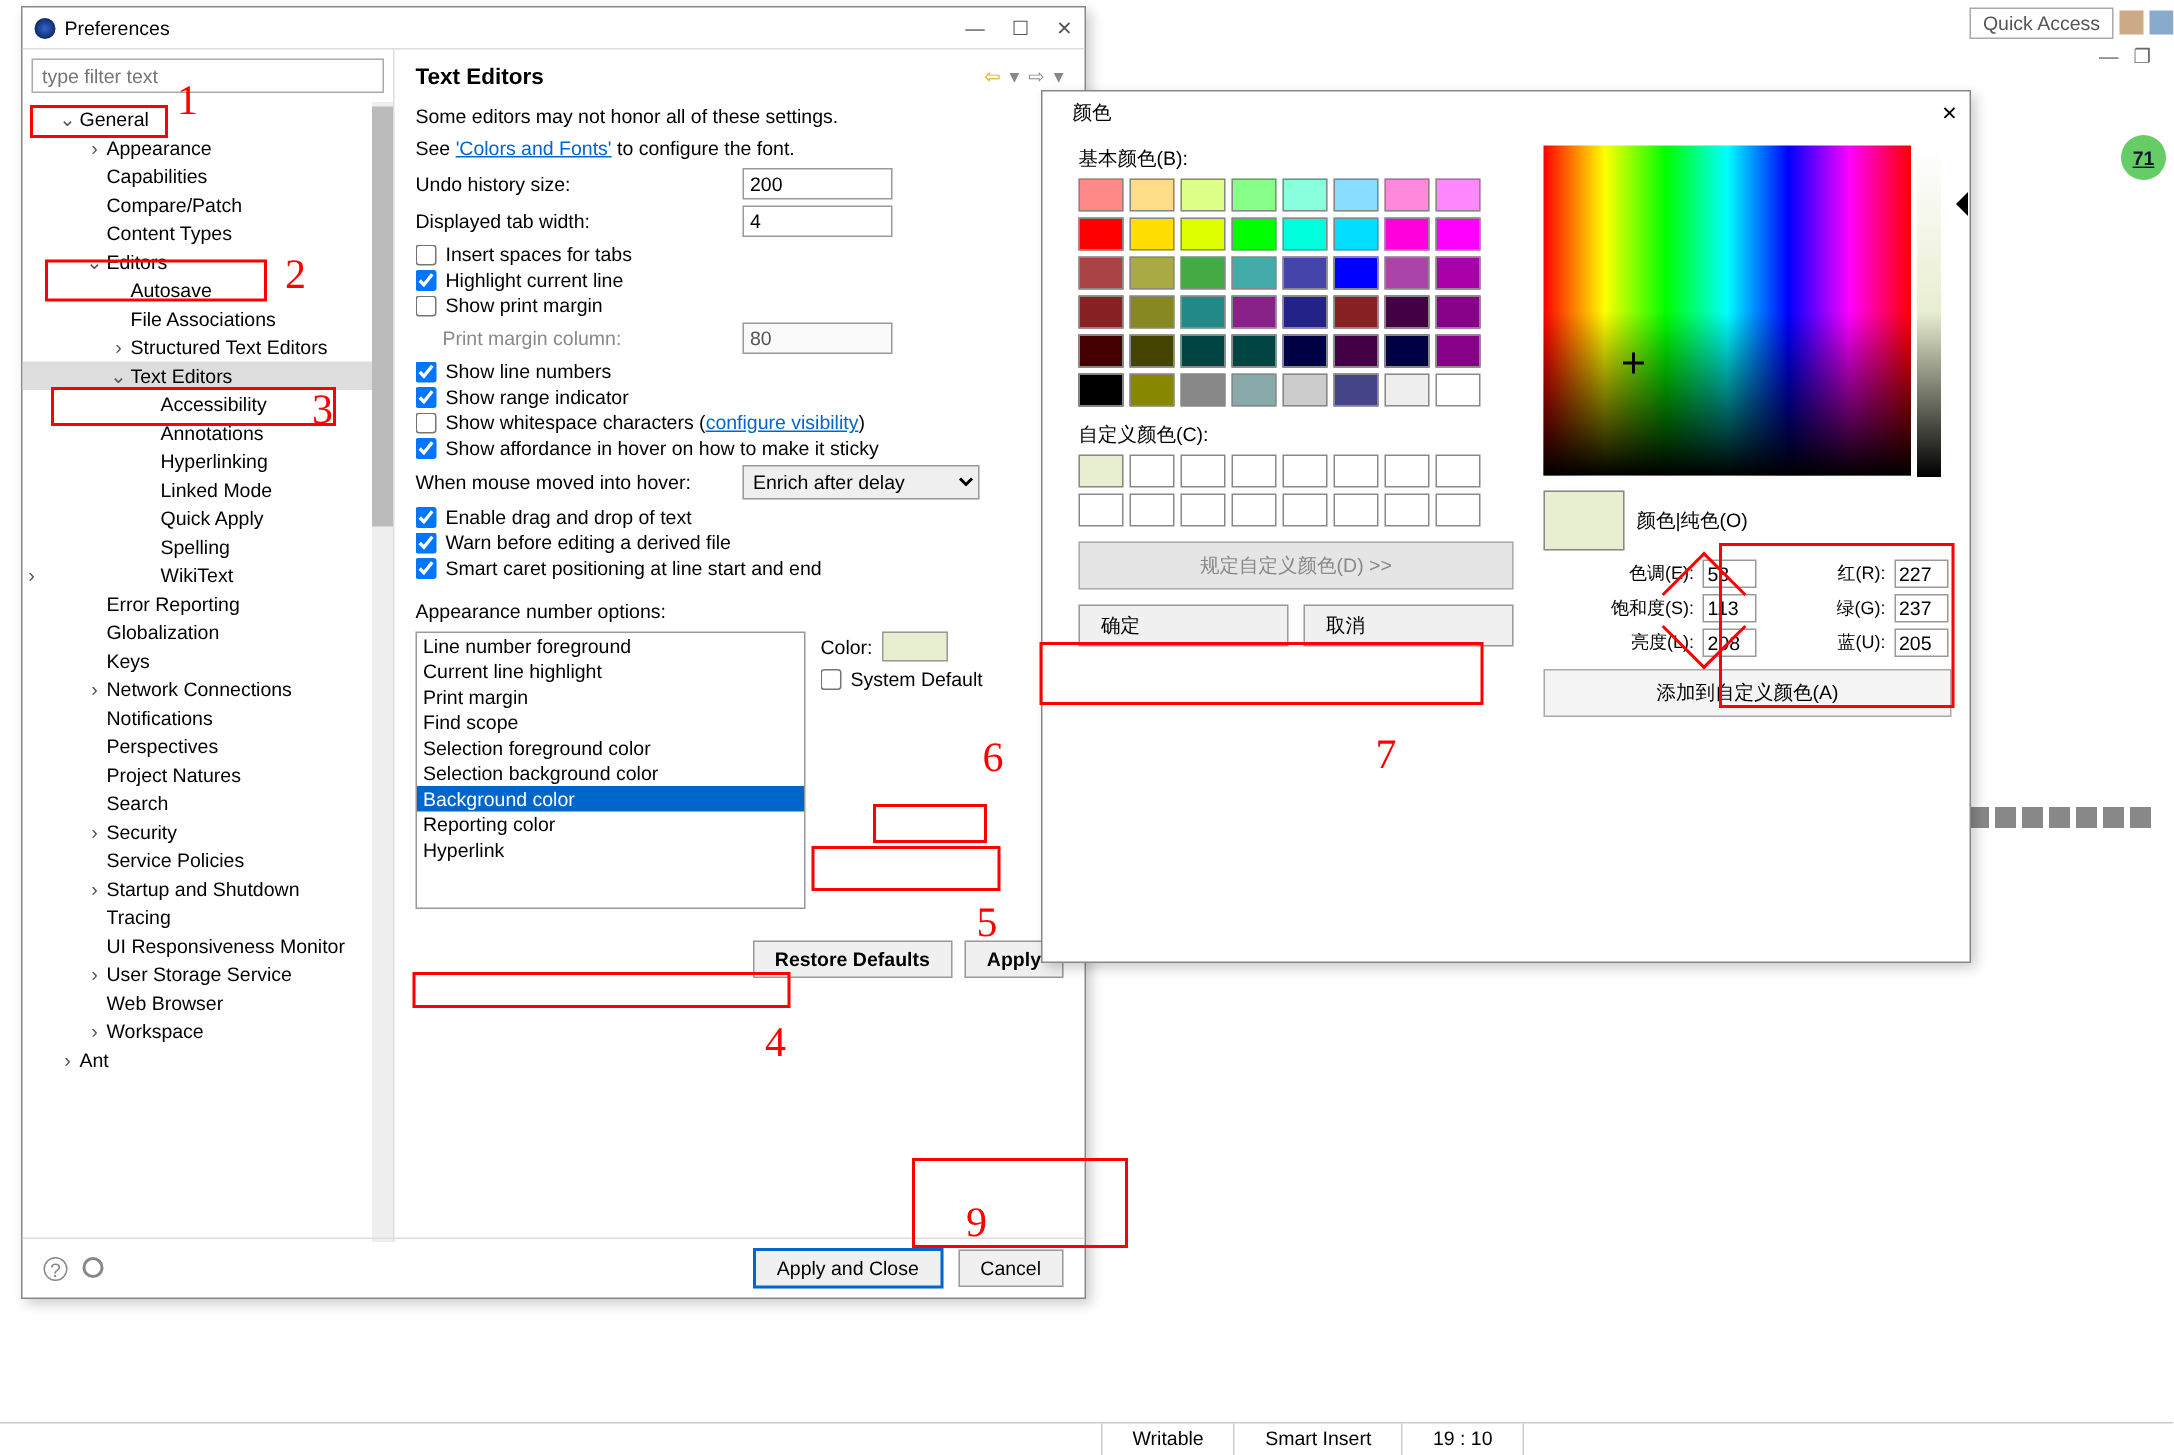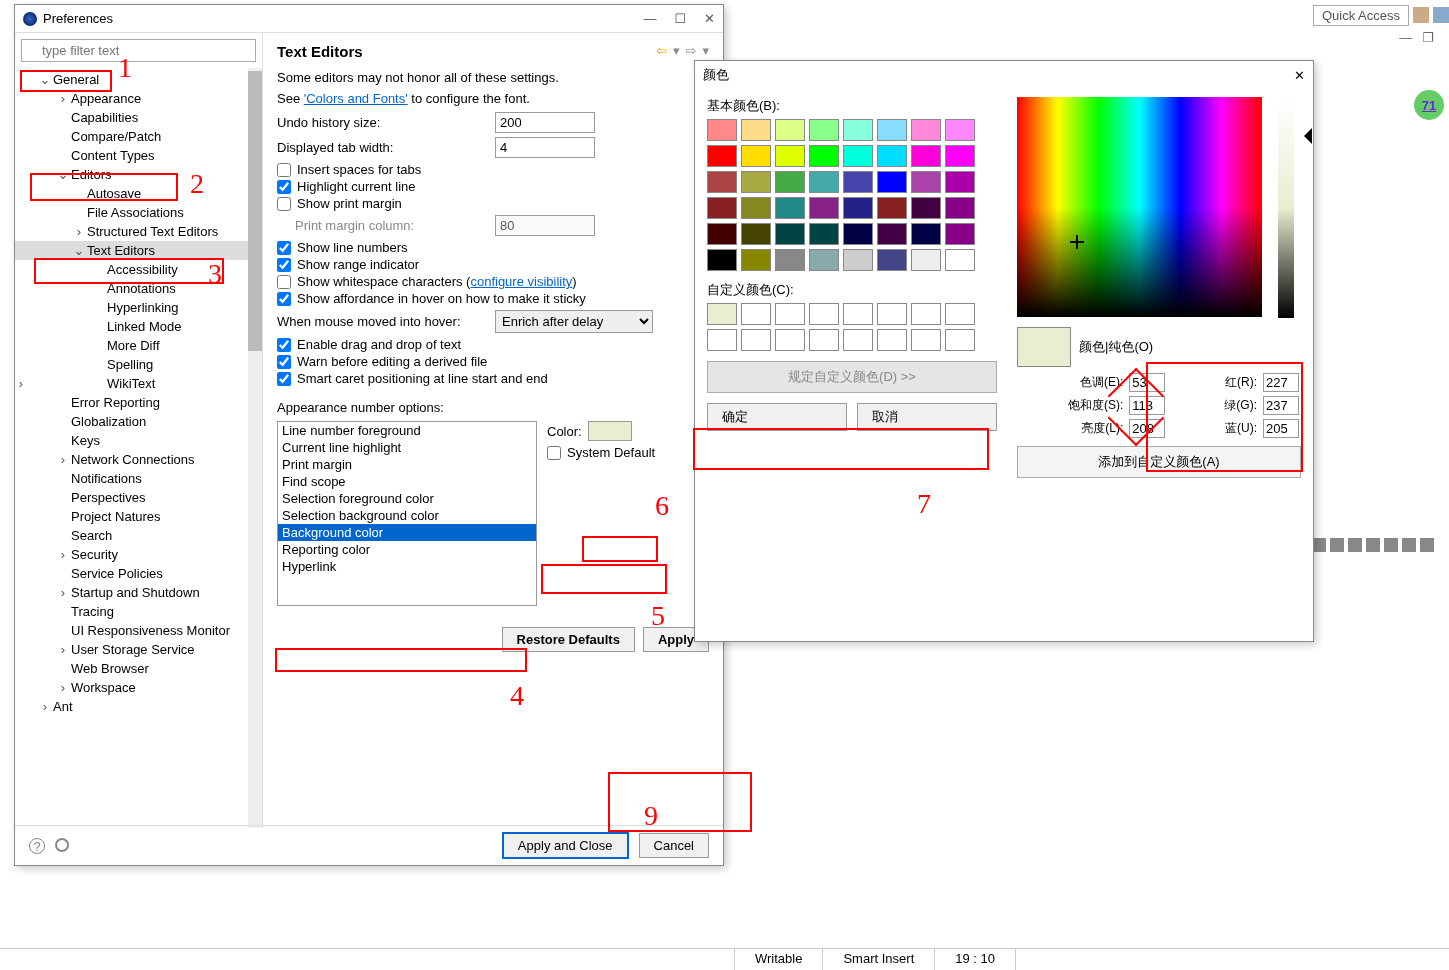--- a/index.html
+++ b/index.html
@@ -1,37 +1,37 @@
 <!DOCTYPE html>
 <html><head>
 <meta charset="utf-8">
 <style>
 * { box-sizing: border-box; margin: 0; padding: 0; font-family: "Segoe UI", Tahoma, sans-serif; font-size: 13px; }
 body { background: #fff; position: relative; width: 1449px; height: 970px; overflow: hidden; }
 
 
 .bg-toolbar { position: absolute; top: 0; right: 0; height: 30px; display: flex; align-items: center; gap: 4px; }
 .quick-access { border: 1px solid #aaa; padding: 2px 8px; color: #555; }
-.green-circle { position: absolute; right: 5px; top: 90px; width: 30px; height: 30px; border-radius: 50%; background: #6c6; display: flex; align-items: center; justify-content: center; color: #6d28d9; font-weight: bold; text-decoration: underline; }
+.green-circle { position: absolute; right: 5px; top: 90px; width: 30px; height: 30px; border-radius: 50%; background: #6c6; display: flex; align-items: center; justify-content: center; color: #0f172a; font-weight: bold; text-decoration: underline; }
 .bg-log { position: absolute; left: 725px; top: 605px; color: #0c4a6e; font-family: monospace; font-size: 16px; }
 .bg-statusbar { position: absolute; bottom: 0; left: 0; right: 0; height: 22px; border-top: 1px solid #ccc; display: flex; }
 .bg-statusbar > div { padding: 2px 20px; border-right: 1px solid #ccc; }
 .bg-icons { position: absolute; right: 15px; top: 538px; display: flex; gap: 4px; }
 .bg-icons span { width: 14px; height: 14px; background: #888; display: inline-block; }
 .win-icons { position: absolute; right: 15px; top: 30px; display: flex; gap: 10px; color: #666; }
 
 
 .pref-dialog { position: absolute; left: 14px; top: 4px; width: 710px; height: 862px; background: #fff; border: 1px solid #888; box-shadow: 3px 3px 8px rgba(0,0,0,0.2); }
 .pref-titlebar { height: 28px; display: flex; align-items: center; padding: 0 8px; border-bottom: 1px solid #ddd; }
 .pref-titlebar .icon { width: 14px; height: 14px; background: radial-gradient(#36c, #014); border-radius: 50%; margin-right: 6px; }
 .pref-title { flex: 1; }
 .win-btns { display: flex; gap: 18px; color: #555; }
 .pref-body { display: flex; height: 795px; }
 .pref-left { width: 248px; border-right: 1px solid #ddd; display: flex; flex-direction: column; }
-.filter-input { margin: 6px; border: 1px solid #aaa; padding: 3px 20px; color: #737373; }
+.filter-input { margin: 6px; border: 1px solid #aaa; padding: 3px 6px; color: #737373; }
 .tree { flex: 1; overflow: hidden; position: relative; padding: 2px 0; }
 .tree-scroll { position: absolute; right: 0; top: 0; bottom: 0; width: 14px; background: #eee; }
 .tree-thumb { position: absolute; right: 0; top: 3px; width: 14px; height: 280px; background: #bbb; }
 .tree-item { padding: 2px 4px 2px 36px; white-space: nowrap; cursor: default; position: relative; }
 .tree-item.l1 { padding-left: 38px; }
 .tree-item.l2 { padding-left: 56px; }
 .tree-item.l3 { padding-left: 72px; }
 .tree-item.l4 { padding-left: 92px; }
 .expander { position: absolute; left: 0; width: 12px; text-align: center; color: #555; }
 .tree-item.l1 .expander { left: 24px; }
@@ -56,21 +56,21 @@
 .listbox .item.sel { background: #0066cc; color: #fff; }
 .color-row { display: flex; align-items: center; gap: 6px; margin-bottom: 4px; }
 .color-swatch { width: 44px; height: 20px; border: 1px solid #999; background: #e8eed0; }
 .button-row { display: flex; gap: 8px; justify-content: flex-end; margin-top: 21px; font-weight: bold; }
 .btn { border: 1px solid #999; padding: 4px 14px; background: #f0f0f0; cursor: pointer; }
 .btn.primary { border: 2px solid #0066cc; }
 .bottom-row { position: absolute; bottom: 0; left: 0; right: 0; height: 40px; border-top: 1px solid #ddd; display: flex; align-items: center; padding: 0 14px; }
 .bottom-row .help-icons { flex: 1; display: flex; gap: 10px; color: #888; }
 
 
-.color-dialog { position: absolute; left: 694px; top: 60px; width: 620px; height: 582px; background: #fff; border: 1px solid #888; box-shadow: 3px 3px 8px rgba(0,0,0,0.2); }
+.color-dialog { position: absolute; left: 694px; top: 60px; width: 620px; height: 582px; background: #fff; border: 1px solid #888; box-shadow: 3px 3px 8px rgba(0,0,0,0.2); padding-left: 12px; }
 .color-titlebar { height: 28px; display: flex; align-items: center; padding: 0 8px; }
 .color-titlebar .t { flex: 1; }
 .color-body { padding: 8px 12px; display: flex; gap: 20px; }
 .color-left { width: 290px; }
 .swatch-grid { display: grid; grid-template-columns: repeat(8, 30px); gap: 4px; margin: 4px 0 10px; }
 .swatch { height: 22px; border: 1px solid #888; }
 .custom-grid { display: grid; grid-template-columns: repeat(8, 30px); gap: 4px; margin: 4px 0 10px; }
 .custom-grid .swatch { background: #fff; }
 .custom-grid .swatch.filled { background: #e8eed0; }
 .define-btn { width: 100%; padding: 6px; background: #e5e5e5; border: 1px solid #aaa; color: #888; text-align: center; }
@@ -150,21 +150,21 @@
         <div class="tree-item l2"><span>Content Types</span></div>
         <div class="tree-item l2"><span class="expander">⌄</span><span>Editors</span></div>
         <div class="tree-item l3"><span>Autosave</span></div>
         <div class="tree-item l3"><span>File Associations</span></div>
         <div class="tree-item l3"><span class="expander">›</span><span>Structured Text Editors</span></div>
         <div class="tree-item l3 sel"><span class="expander">⌄</span><span>Text Editors</span></div>
         <div class="tree-item l4"><span>Accessibility</span></div>
         <div class="tree-item l4"><span>Annotations</span></div>
         <div class="tree-item l4"><span>Hyperlinking</span></div>
         <div class="tree-item l4"><span>Linked Mode</span></div>
-        <div class="tree-item l4"><span>More Diff</span></div>
+        <div class="tree-item l4"><span>Quick Apply</span></div>
         <div class="tree-item l4"><span>Spelling</span></div>
         <div class="tree-item l4"><span class="expander">›</span><span>WikiText</span></div>
         <div class="tree-item l2"><span>Error Reporting</span></div>
         <div class="tree-item l2"><span>Globalization</span></div>
         <div class="tree-item l2"><span>Keys</span></div>
         <div class="tree-item l2"><span class="expander">›</span><span>Network Connections</span></div>
         <div class="tree-item l2"><span>Notifications</span></div>
         <div class="tree-item l2"><span>Perspectives</span></div>
         <div class="tree-item l2"><span>Project Natures</span></div>
         <div class="tree-item l2"><span>Search</span></div>

